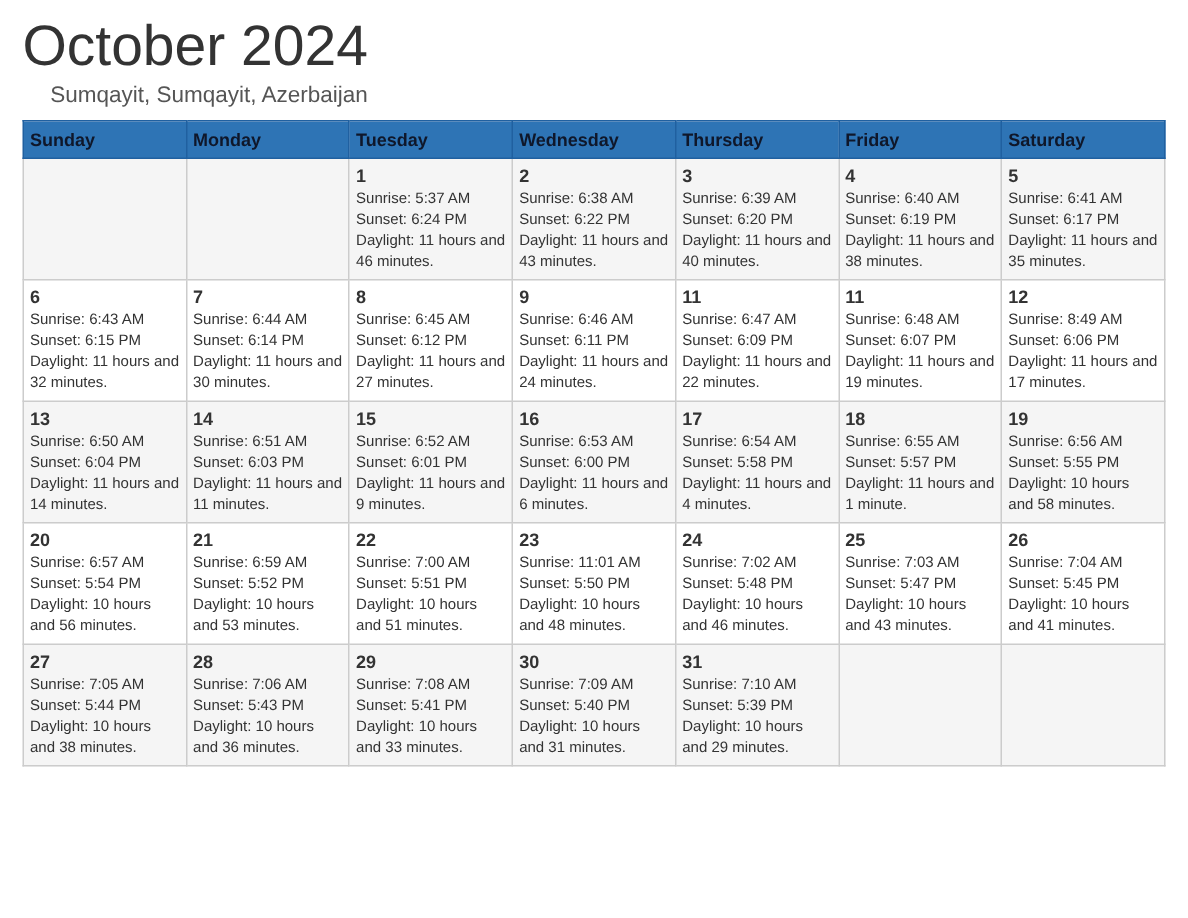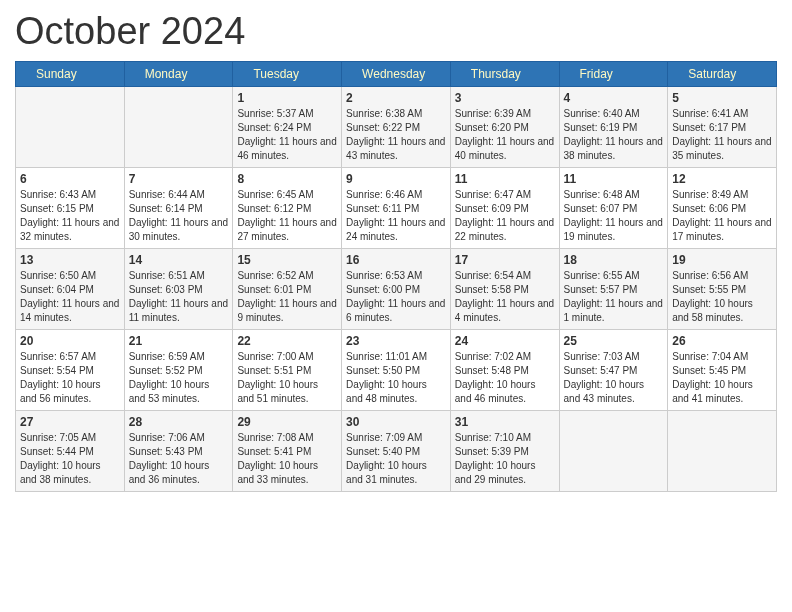--- a/index.html
+++ b/index.html
@@ -55,24 +55,24 @@
       color: #555;
       margin-top: 2px;
     }
     table {
       width: 100%;
       border-collapse: collapse;
       table-layout: fixed;
     }
     thead th {
       background-color: #2e74b5;
-      color: #fef9c3;
+      color: #0f172a;
       font-size: 12px;
-      font-weight: normal;
-      padding: 5px 20px;
+      font-weight: bold;
+      padding: 5px 4px;
       text-align: left;
       border: 1px solid #2060a0;
     }
     tbody td {
       border: 1px solid #ccc;
       vertical-align: top;
       padding: 4px 4px;
       font-size: 10.5px;
       color: #333;
       height: 80px;
@@ -94,20 +94,21 @@
       line-height: 1.4;
       color: #333;
     }
   </style>
 </head>
 <body>
 
 <div class="header">
   <div class="title-section">
     <div class="month-title">October 2024</div>
+    <div class="location-title">Sumqayit, Sumqayit, Azerbaijan</div>
   </div>
 </div>
 
 <table>
   <thead>
     <tr>
     <th>Sunday</th>
         <th>Monday</th>
         <th>Tuesday</th>
         <th>Wednesday</th>

